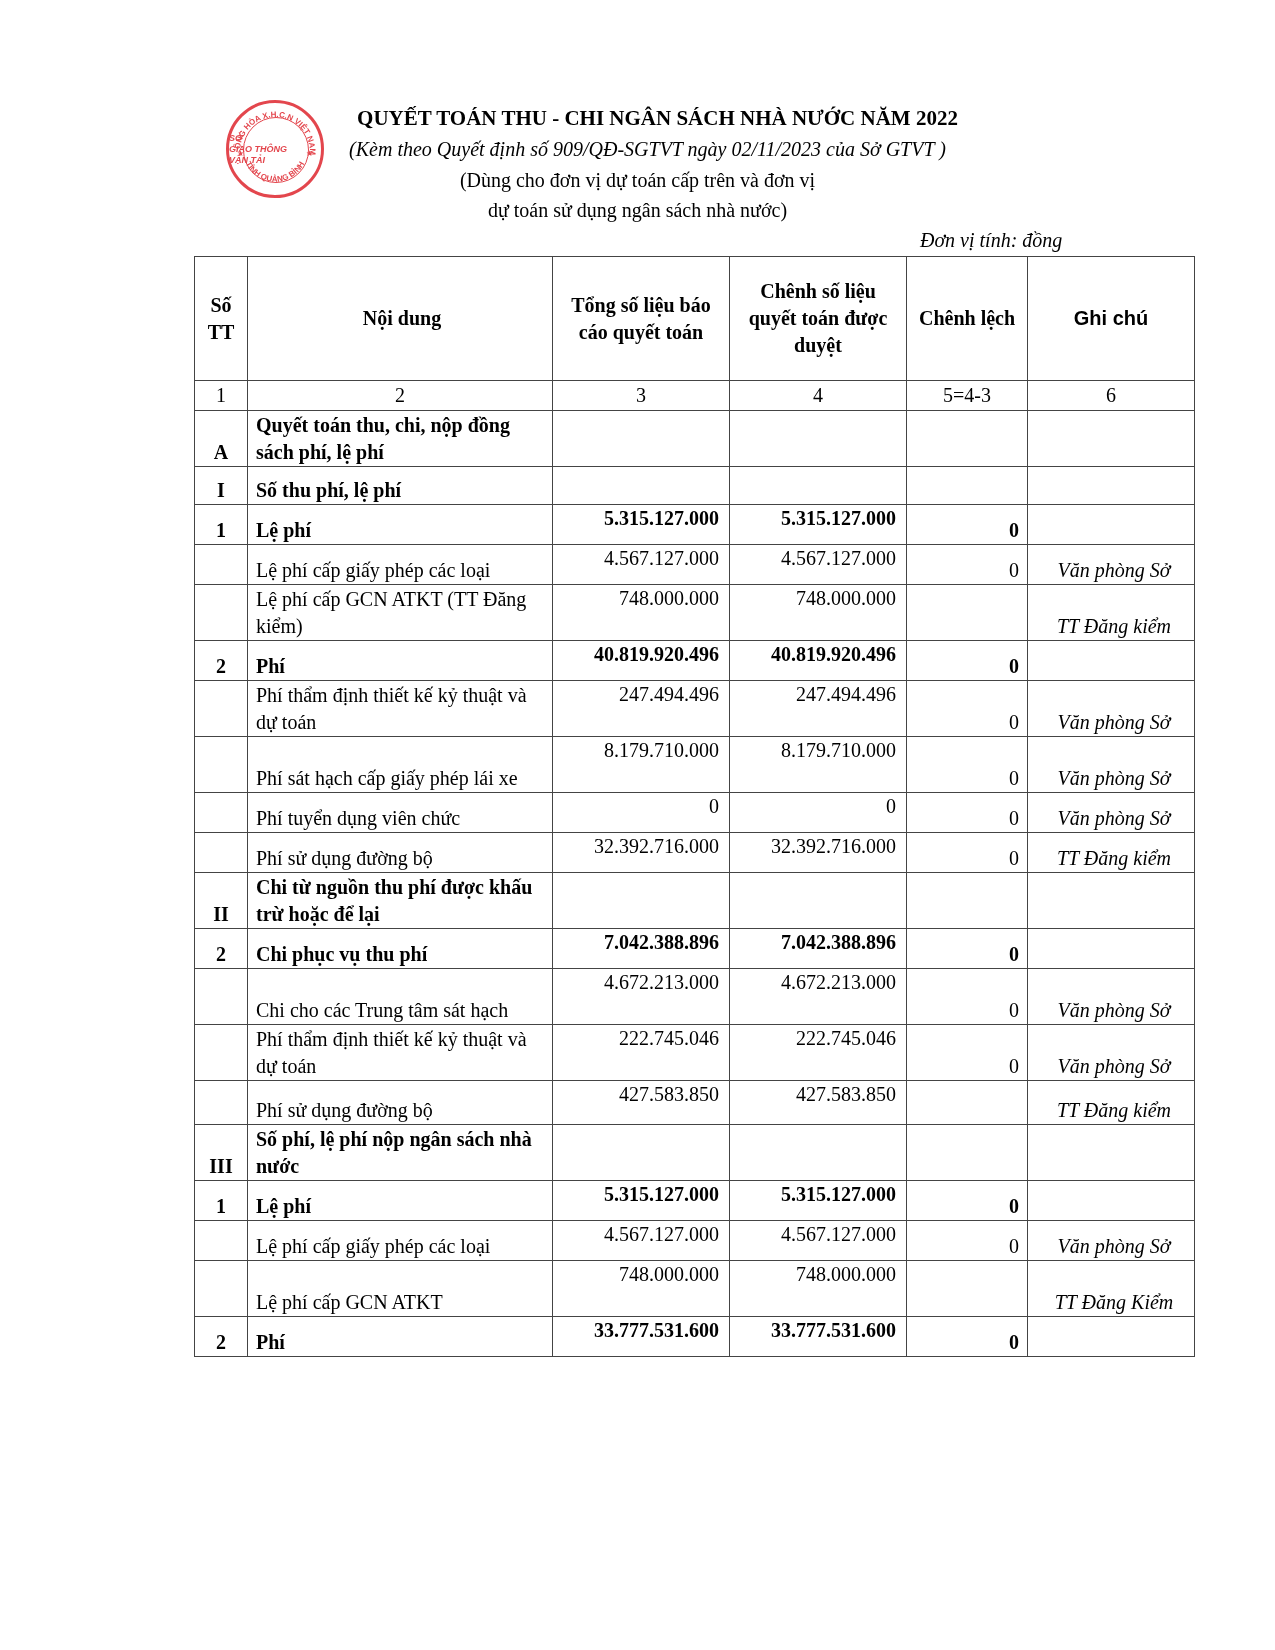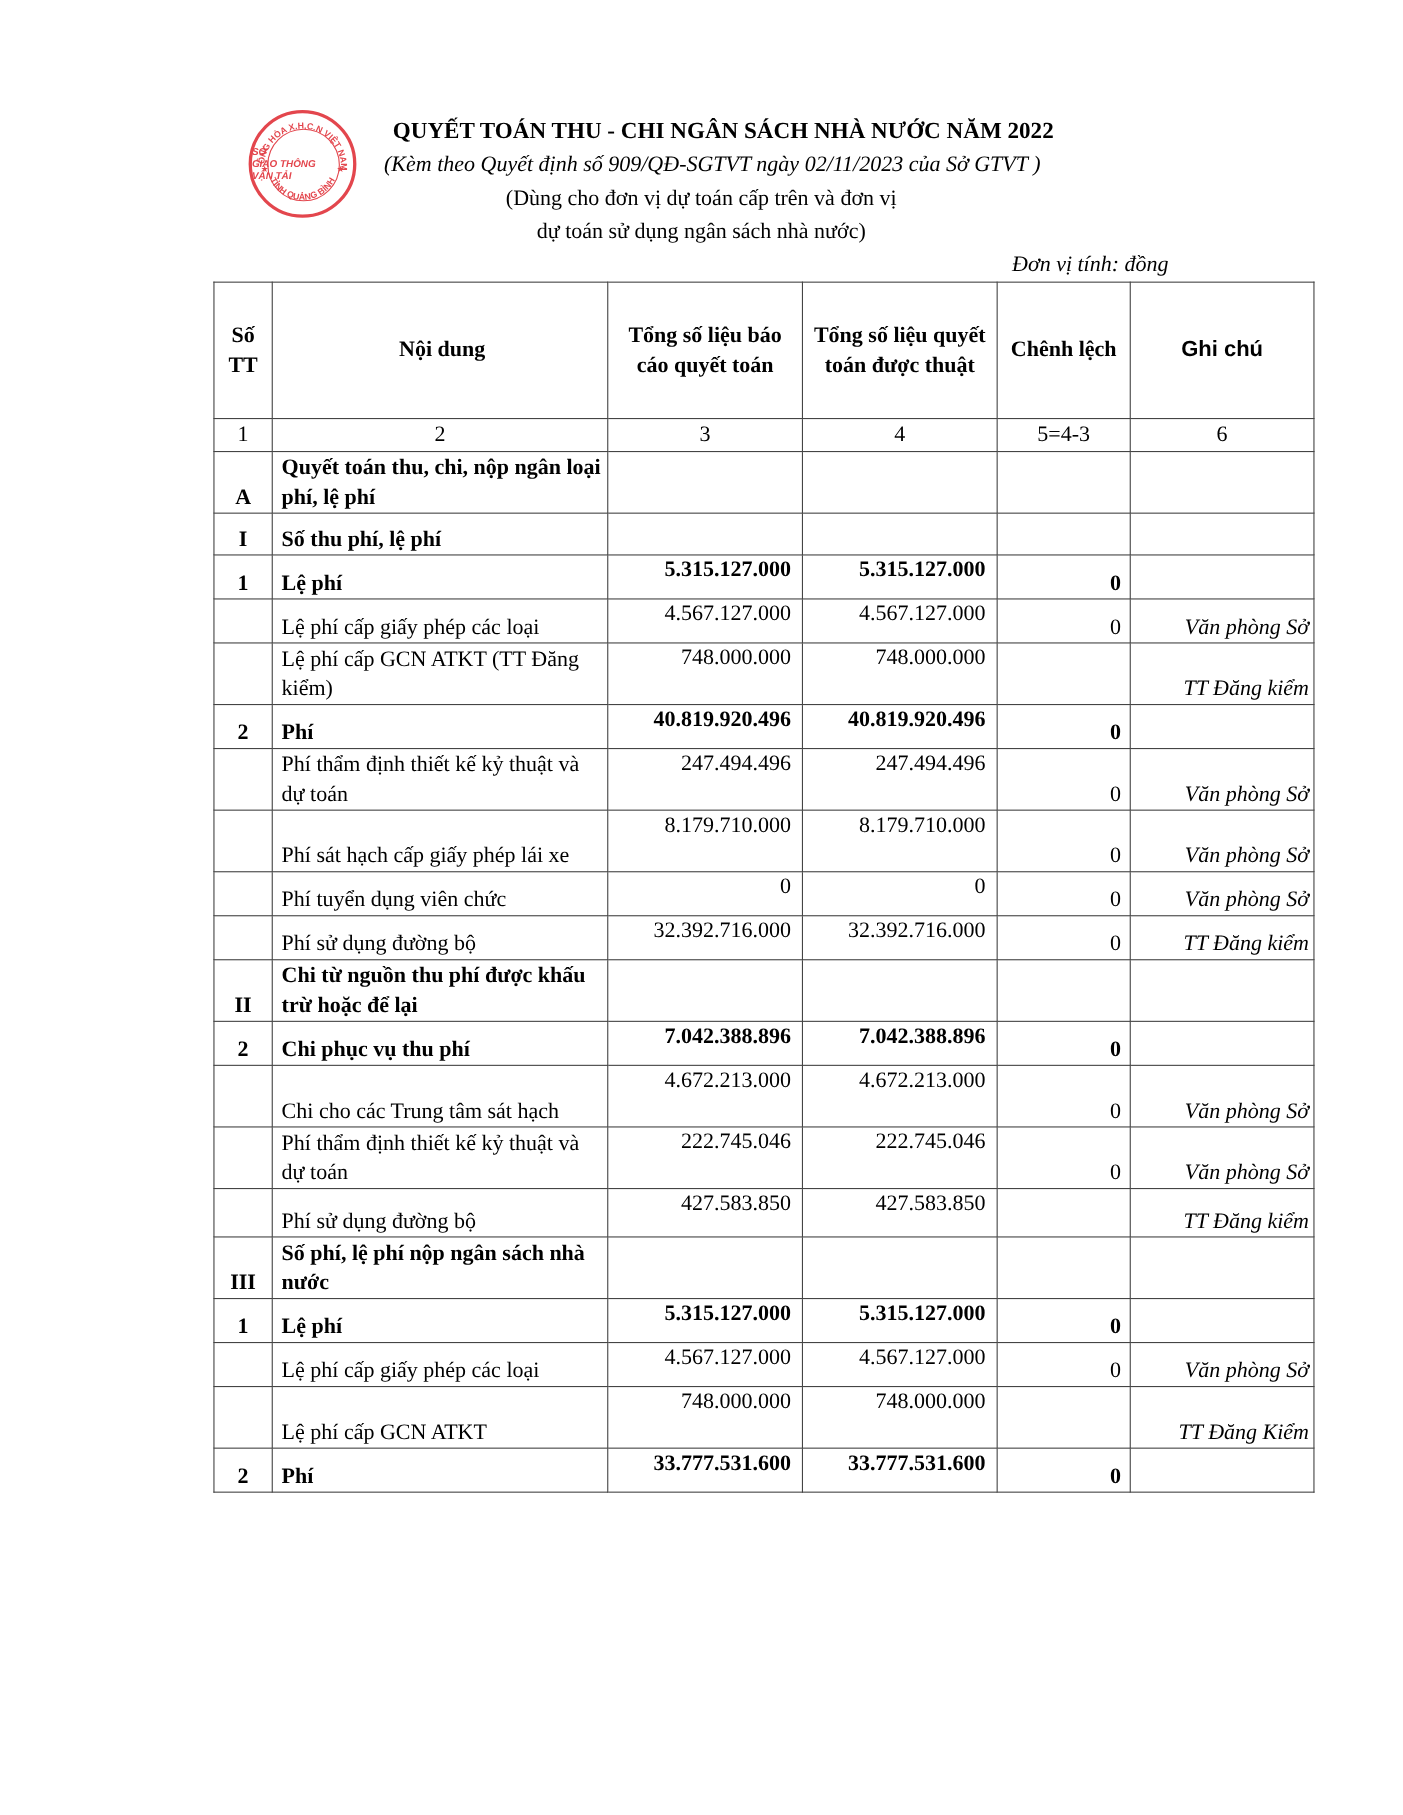--- a/index.html
+++ b/index.html
@@ -18,21 +18,21 @@
   table.main td, table.main th { border: 1.5px solid #444; padding: 0 4px; vertical-align: bottom; line-height: 27px; }
   table.main th { font-weight: bold; vertical-align: middle; text-align: center; }
   .c1 { width: 44px; text-align: center; }
   .c2 { width: 292px; text-align: left; padding-left: 8px !important; }
   .c3 { width: 162px; }
   .c4 { width: 162px; }
   .c5 { width: 108px; }
   .c6 { width: 152px; }
   td.num { text-align: right; vertical-align: top !important; padding-right: 10px !important; }
   td.diff { text-align: right; padding-right: 8px !important; }
-  td.note { font-style: italic; text-align: right; padding-left: 10px !important; }
+  td.note { font-style: italic; text-align: center; padding-left: 10px !important; }
   tr.bold td { font-weight: bold; }
   tr.colnum td { text-align: center; vertical-align: middle; }
   th.sans { font-family: "Liberation Sans", sans-serif; }
 </style>
 </head>
 <body>
 
 <div class="stamp">
   <svg width="98" height="98" viewBox="0 0 98 98">
     <defs>
@@ -61,37 +61,37 @@
 <div class="title t3">(Dùng cho đơn vị dự toán cấp trên và đơn vị</div>
 <div class="title t4">dự toán sử dụng ngân sách nhà nước)</div>
 <div class="unit">Đơn vị tính:  đồng</div>
 
 <table class="main">
   <thead>
     <tr style="height:124px">
       <th class="c1">Số TT</th>
       <th class="c2" style="text-align:center">Nội dung</th>
       <th class="c3">Tổng số liệu báo cáo quyết toán</th>
-      <th class="c4">Tổng số liệu quyết toán được thuật</th>
+      <th class="c4">Chênh số liệu quyết toán được duyệt</th>
       <th class="c5">Chênh lệch</th>
       <th class="c6 sans">Ghi chú</th>
     </tr>
   </thead>
   <tbody id="tbody">
     <tr class="colnum" style="height:30px">
       <td>1</td>
       <td style="text-align:center">2</td>
       <td>3</td>
       <td>4</td>
       <td>5=4-3</td>
       <td>6</td>
     </tr>
   <tr class="bold" style="height: 56px;">
         <td class="c1">A</td>
-        <td class="c2">Quyết toán thu, chi, nộp ngân loại phí, lệ phí</td>
+        <td class="c2">Quyết toán thu, chi, nộp đồng sách phí, lệ phí</td>
         <td class="c3 num"></td>
         <td class="c4 num"></td>
         <td class="c5 diff"></td>
         <td class="c6 note"></td>
       </tr>
       <tr class="bold" style="height: 38px;">
         <td class="c1">I</td>
         <td class="c2"> Số thu phí, lệ phí</td>
         <td class="c3 num"></td>
         <td class="c4 num"></td>

